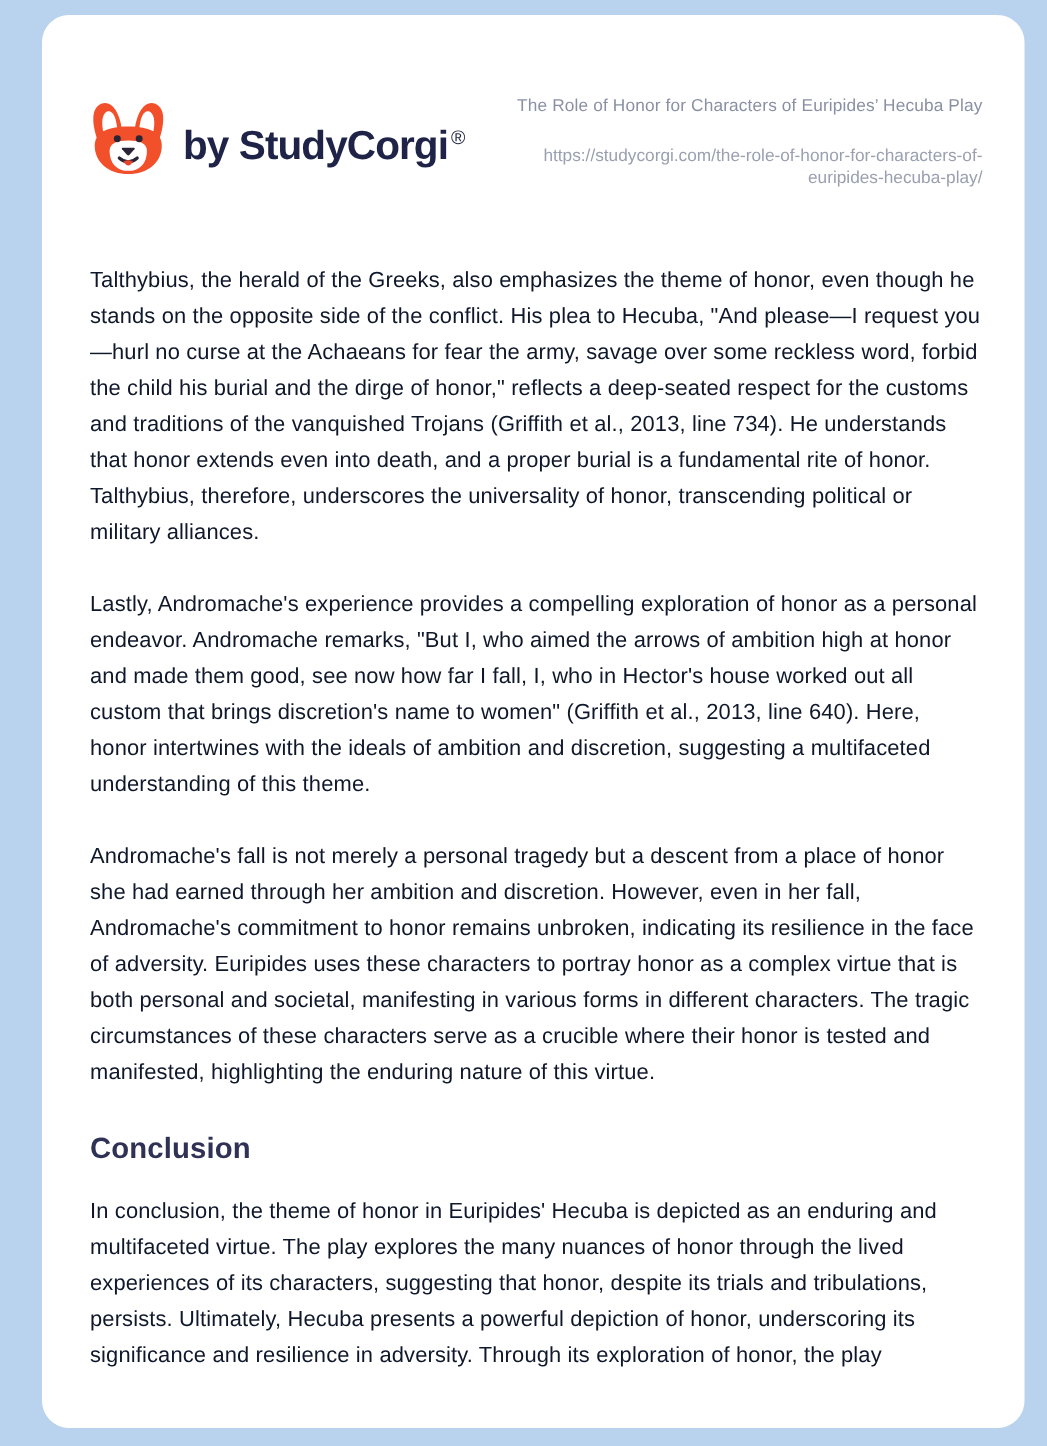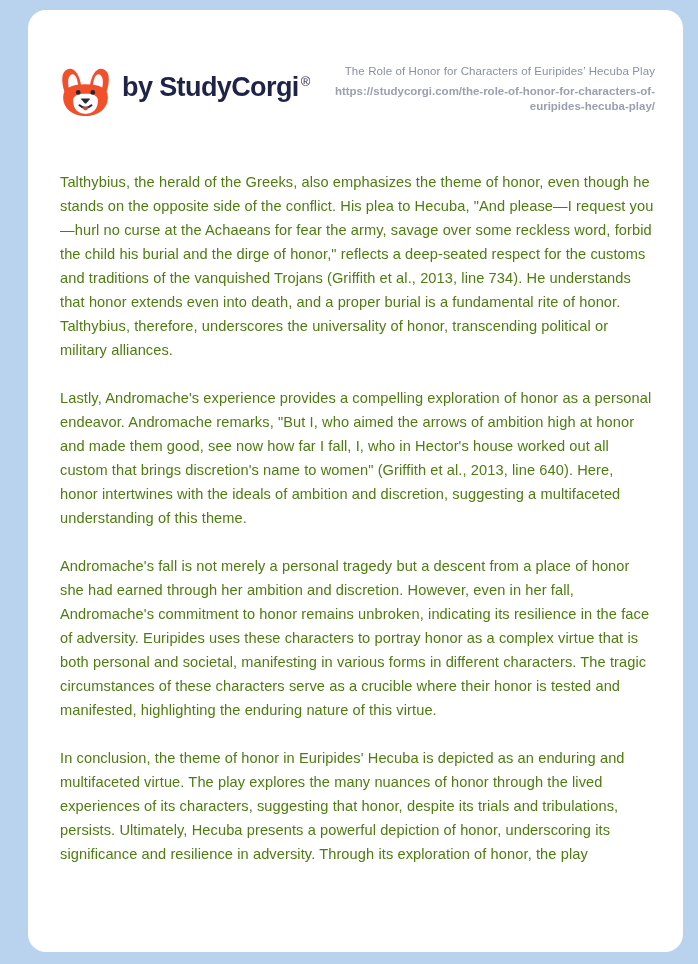--- a/index.html
+++ b/index.html
@@ -24,20 +24,21 @@
     overflow: hidden;
   }
   .card-header {
     display: flex;
     justify-content: space-between;
     align-items: flex-start;
     padding: 52px 28px 0 30px;
   }
   .brand {
     display: flex;
+    align-items: center;
     gap: 9px;
   }
   .brand svg { display: block; }
   .brand-name {
     font-size: 27px;
     font-weight: 700;
     letter-spacing: -0.6px;
     color: #1f2347;
     margin-top: 10px;
     white-space: nowrap;
@@ -55,37 +56,37 @@
   }
   .doc-title {
     font-size: 11.5px;
     font-weight: 400;
     line-height: 15px;
     color: #8a90a4;
     letter-spacing: 0.1px;
   }
   .doc-url {
     display: block;
-    margin-top: 5px;
+    margin-top: 18px;
     font-size: 11.5px;
-    font-weight: 700;
+    font-weight: 400;
     line-height: 15px;
     color: #9aa0b0;
     text-decoration: none;
     overflow-wrap: anywhere;
   }
   .article {
     margin-top: 48px;
     padding: 0 28px 0 32px;
   }
   .article p {
     font-size: 14.6px;
     line-height: 24px;
     letter-spacing: 0.1px;
-    color: #4d7c0f;
+    color: #0f172a;
     margin: 0 0 24px 0;
     max-width: 600px;
   }
   .article h2 {
     font-size: 19.5px;
     font-weight: 700;
     letter-spacing: 0.1px;
     color: #2f3254;
     margin: 28px 0 18px 0;
   }
@@ -128,16 +129,17 @@
       <div class="doc-title">The Role of Honor for Characters of Euripides’ Hecuba Play</div>
       <a href="#" class="doc-url">https://studycorgi.com/the-role-of-honor-for-characters-of-euripides-hecuba-play/</a>
     </div>
 
   </div>
 
   <div class="article">
     <p>Talthybius, the herald of the Greeks, also emphasizes the theme of honor, even though he stands on the opposite side of the conflict. His plea to Hecuba, "And please—I request you—hurl no curse at the Achaeans for fear the army, savage over some reckless word, forbid the child his burial and the dirge of honor," reflects a deep-seated respect for the customs and traditions of the vanquished Trojans (Griffith et al., 2013, line 734). He understands that honor extends even into death, and a proper burial is a fundamental rite of honor. Talthybius, therefore, underscores the universality of honor, transcending political or military alliances.</p>
     <p>Lastly, Andromache's experience provides a compelling exploration of honor as a personal endeavor. Andromache remarks, "But I, who aimed the arrows of ambition high at honor and made them good, see now how far I fall, I, who in Hector's house worked out all custom that brings discretion's name to women" (Griffith et al., 2013, line 640). Here, honor intertwines with the ideals of ambition and discretion, suggesting a multifaceted understanding of this theme.</p>
     <p>Andromache's fall is not merely a personal tragedy but a descent from a place of honor she had earned through her ambition and discretion. However, even in her fall, Andromache's commitment to honor remains unbroken, indicating its resilience in the face of adversity. Euripides uses these characters to portray honor as a complex virtue that is both personal and societal, manifesting in various forms in different characters. The tragic circumstances of these characters serve as a crucible where their honor is tested and manifested, highlighting the enduring nature of this virtue.</p>
+    <h2>Conclusion</h2>
     <p>In conclusion, the theme of honor in Euripides' Hecuba is depicted as an enduring and multifaceted virtue. The play explores the many nuances of honor through the lived experiences of its characters, suggesting that honor, despite its trials and tribulations, persists. Ultimately, Hecuba presents a powerful depiction of honor, underscoring its significance and resilience in adversity. Through its exploration of honor, the play</p>
   </div>
 
 </div>
 
 </body></html>

